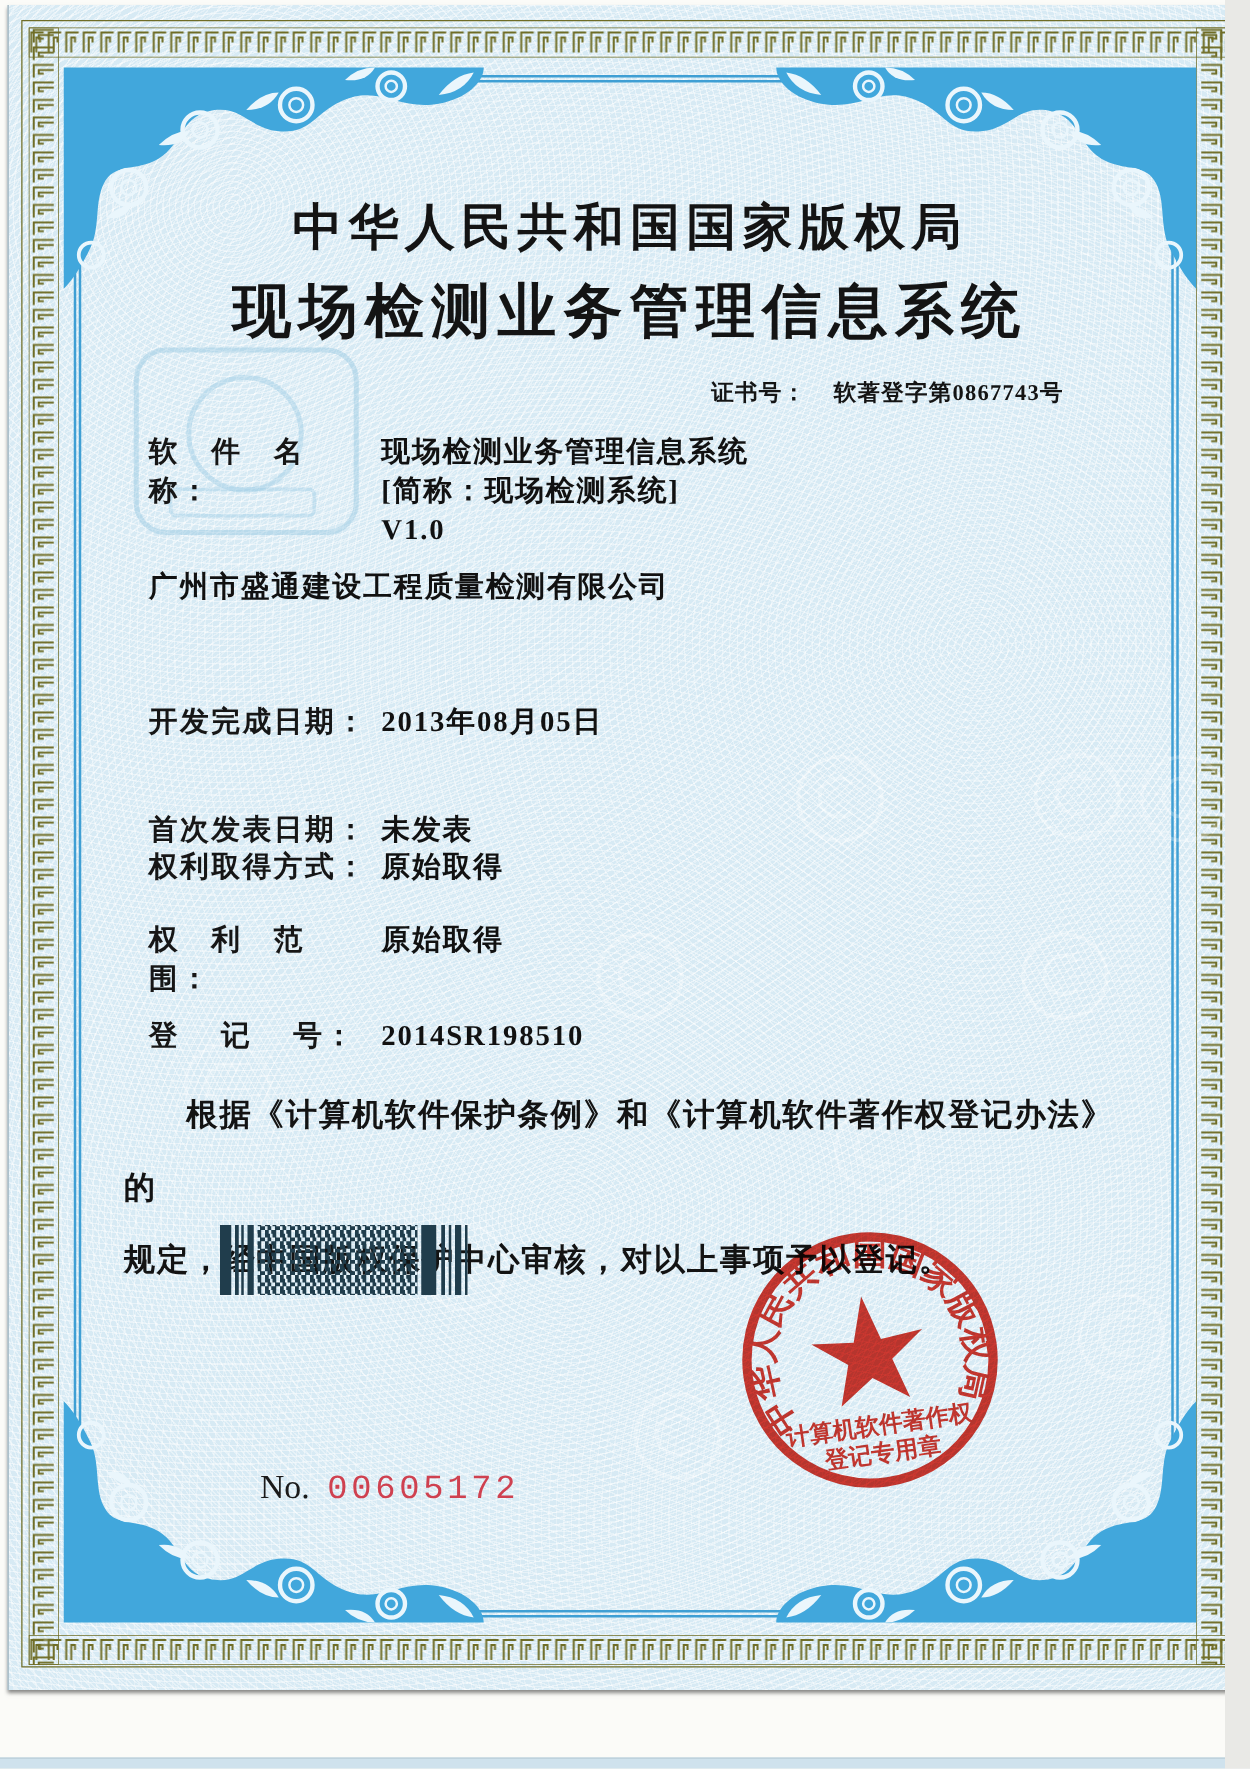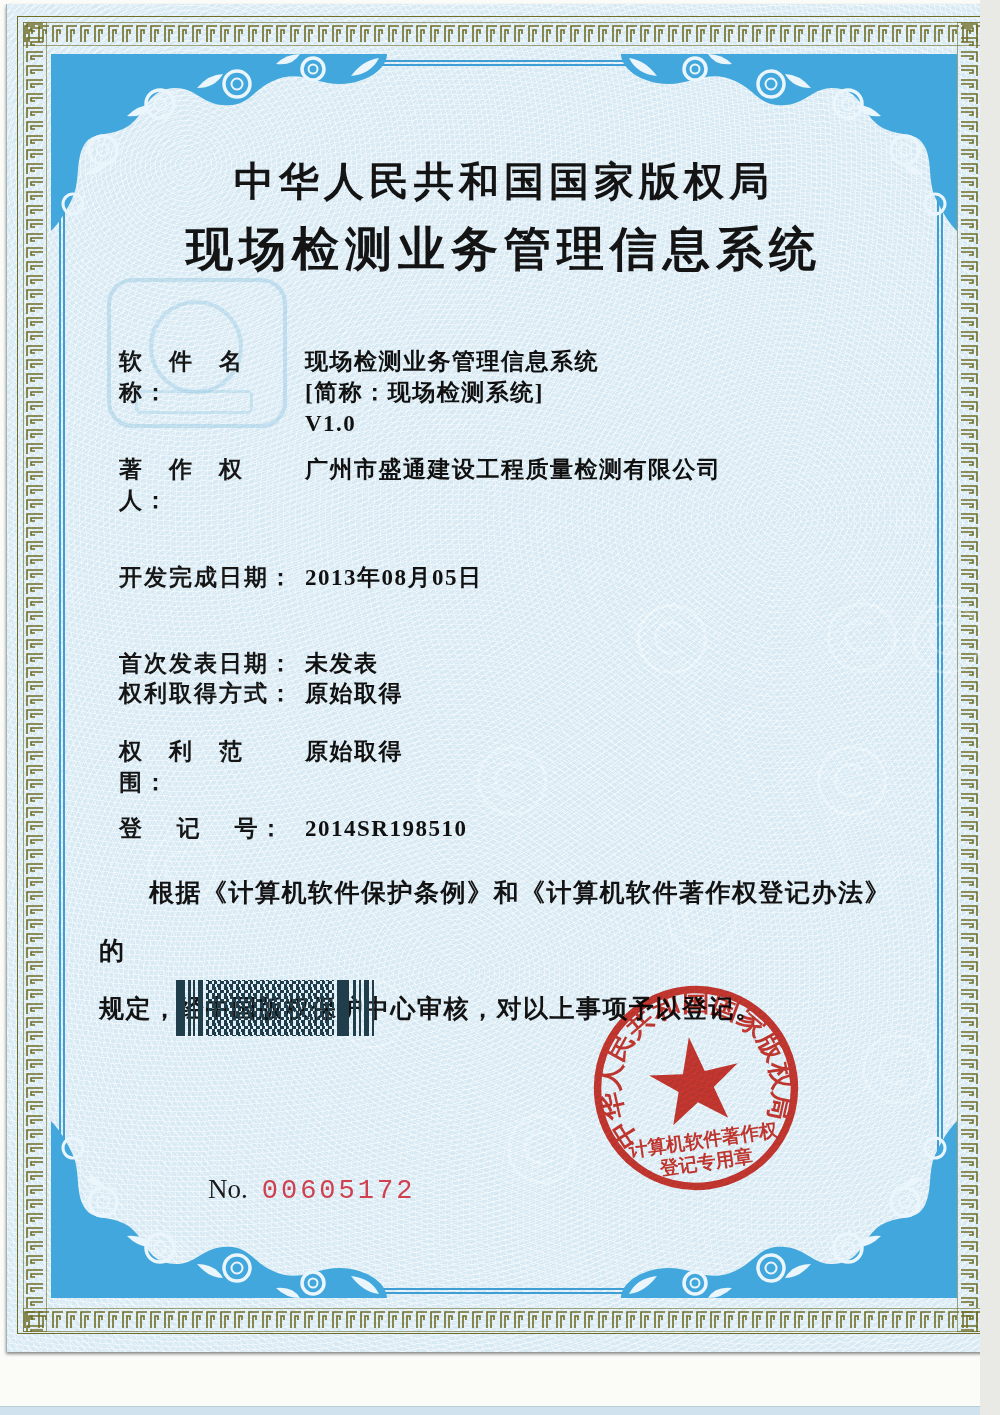--- a/index.html
+++ b/index.html
@@ -128,31 +128,34 @@
     <div class="wmc" style="left:140px;top:830px;opacity:.4"></div>
     <div class="wmc" style="left:660px;top:880px;opacity:.4"></div>
     <div class="wmc" style="left:330px;top:975px;opacity:.4"></div>
     <div class="wmc" style="left:500px;top:1110px;opacity:.45"></div>
     <div class="wmc" style="left:855px;top:1030px;opacity:.4"></div>
     <div class="wmc" style="left:905px;top:600px;opacity:.4"></div>
 
     <div class="txt authority">中华人民共和国国家版权局</div>
     <div class="txt cert-title">现场检测业务管理信息系统</div>
 
+    <div class="txt cert-no">
+      <span>证书号：</span>
+      <span>软著登字第0867743号</span>
+    </div>
 
     <div class="field f0">
       <div class="lbl">软　件　名　称：</div>
       <div class="vals">
         <div>现场检测业务管理信息系统</div>
         <div>[简称：现场检测系统]</div>
         <div>V1.0</div>
       </div>
     </div>
     <div class="field f1">
-      <div class="lbl">著　作　权　人：</div>
       <div class="vals">
           <div>广州市盛通建设工程质量检测有限公司</div>
         </div>
     </div>
     <div class="field f2">
       <div class="lbl">开发完成日期：</div>
       <div class="vals">
           <div>2013年08月05日</div>
         </div>
     </div>

